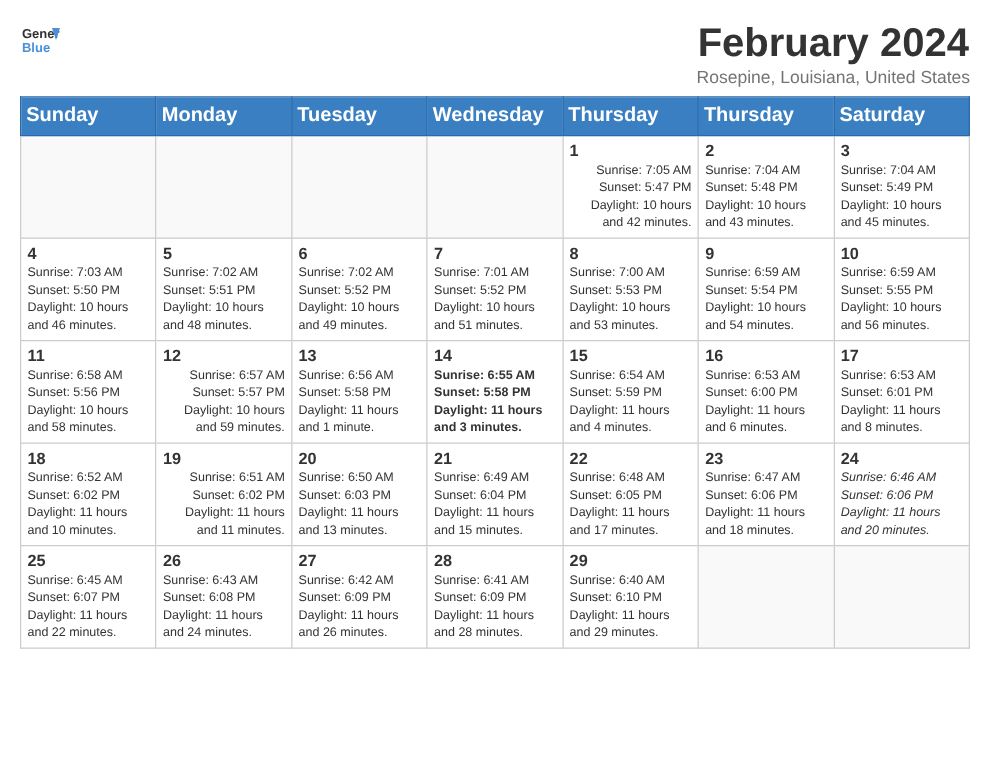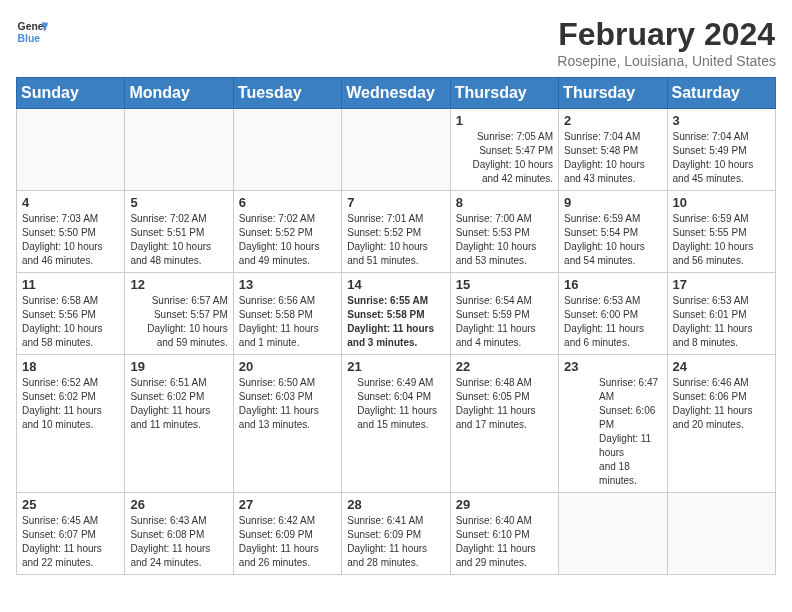--- a/index.html
+++ b/index.html
@@ -238,56 +238,56 @@
       <tr>
         <td>
           <span class="day-number">18</span>
           <div class="day-info" style="white-space: pre-line;">Sunrise: 6:52 AM
 Sunset: 6:02 PM
 Daylight: 11 hours
 and 10 minutes.</div>
         </td>
         <td>
           <span class="day-number">19</span>
-          <div class="day-info" style="white-space: pre-line;">Sunrise: 6:51 AM
+          <div class="day-info" style="white-space: pre-line; text-align: right;">Sunrise: 6:51 AM
 Sunset: 6:02 PM
 Daylight: 11 hours
 and 11 minutes.</div>
         </td>
         <td>
           <span class="day-number">20</span>
           <div class="day-info" style="white-space: pre-line;">Sunrise: 6:50 AM
 Sunset: 6:03 PM
 Daylight: 11 hours
 and 13 minutes.</div>
         </td>
         <td>
           <span class="day-number">21</span>
-          <div class="day-info" style="white-space: pre-line; margin-left: 10px;">Sunrise: 6:49 AM
+          <div class="day-info" style="white-space: pre-line;">Sunrise: 6:49 AM
 Sunset: 6:04 PM
 Daylight: 11 hours
 and 15 minutes.</div>
         </td>
         <td>
           <span class="day-number">22</span>
           <div class="day-info" style="white-space: pre-line;">Sunrise: 6:48 AM
 Sunset: 6:05 PM
 Daylight: 11 hours
 and 17 minutes.</div>
         </td>
         <td>
           <span class="day-number">23</span>
-          <div class="day-info" style="white-space: pre-line; margin-left: 35px;">Sunrise: 6:47 AM
+          <div class="day-info" style="white-space: pre-line;">Sunrise: 6:47 AM
 Sunset: 6:06 PM
 Daylight: 11 hours
 and 18 minutes.</div>
         </td>
         <td>
           <span class="day-number">24</span>
-          <div class="day-info" style="white-space: pre-line;">Sunrise: 6:46 AM
+          <div class="day-info" style="white-space: pre-line; font-style: italic;">Sunrise: 6:46 AM
 Sunset: 6:06 PM
 Daylight: 11 hours
 and 20 minutes.</div>
         </td>
       </tr>
       <tr>
         <td>
           <span class="day-number">25</span>
           <div class="day-info" style="white-space: pre-line;">Sunrise: 6:45 AM
 Sunset: 6:07 PM

